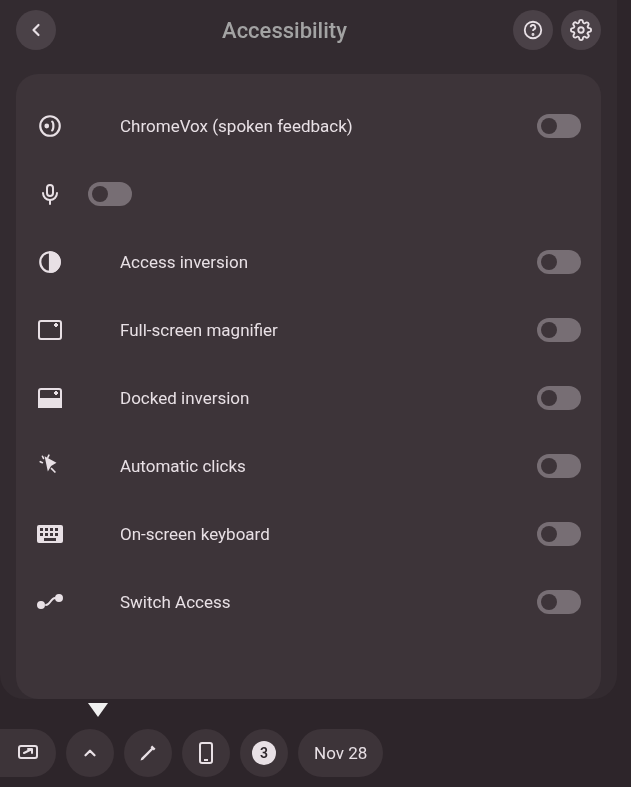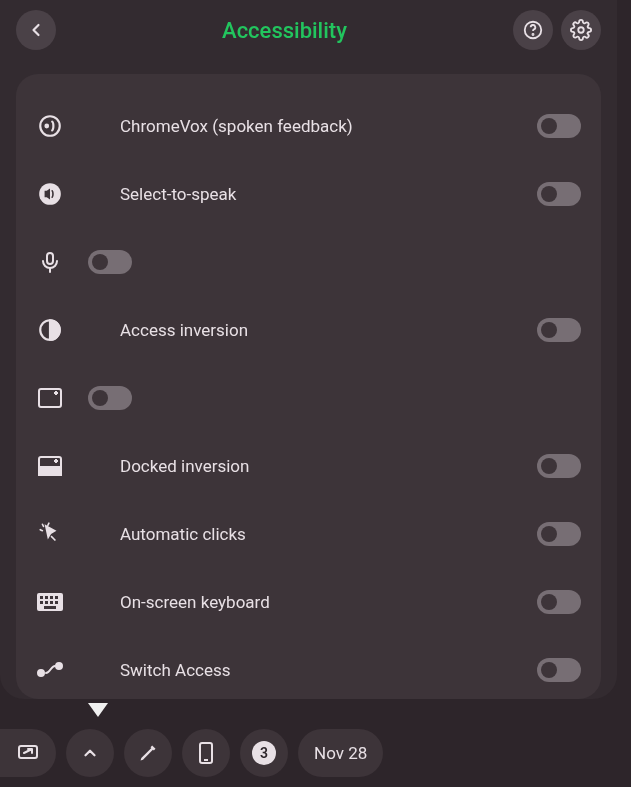--- a/index.html
+++ b/index.html
@@ -39,21 +39,21 @@
     display: flex;
     align-items: center;
     justify-content: center;
     color: #e8e0e5;
   }
   .header-title {
     flex: 1;
     text-align: center;
     font-size: 22px;
     font-weight: 500;
-    color: #22c55e;
+    color: #a3a3a3;
   }
 
   .card {
     margin: 14px 16px 0 16px;
     background: #3d3439;
     border-radius: 22px;
     flex: 1;
     overflow: hidden;
     padding: 18px 0;
   }
@@ -198,33 +198,20 @@
             <path d="M14 8c1.5 1 1.5 7 0 8" stroke-linecap="round"></path>
             <circle cx="9" cy="12" r="1.2" fill="currentColor"></circle>
           </svg>
       </div>
       <div class="row-label">ChromeVox (spoken feedback)</div>
       <div class="toggle">
           <div class="knob"></div>
         </div>
     </div>
 
-    <div class="row">
-      <div class="row-icon">
-        <svg width="26" height="26" viewBox="0 0 24 24" fill="currentColor">
-            <circle cx="12" cy="12" r="10"></circle>
-            <path d="M9 9 L12 7 L12 17 L9 15 L7 15 L7 9 Z" fill="#3d3439"></path>
-            <path d="M14 9c1 1 1 5 0 6" stroke="#3d3439" stroke-width="1.5" fill="none" stroke-linecap="round"></path>
-          </svg>
-      </div>
-      <div class="row-label">Select-to-speak</div>
-      <div class="toggle">
-          <div class="knob"></div>
-        </div>
-    </div>
 
     <div class="row">
       <div class="row-icon">
         <svg width="24" height="24" viewBox="0 0 24 24" fill="none" stroke="currentColor" stroke-width="2" stroke-linecap="round">
             <rect x="9" y="3" width="6" height="11" rx="3"></rect>
             <path d="M5 11a7 7 0 0 0 14 0"></path>
             <line x1="12" y1="18" x2="12" y2="22"></line>
           </svg>
       </div>
       <div class="toggle">
@@ -246,20 +233,21 @@
     </div>
 
     <div class="row">
       <div class="row-icon">
         <svg width="26" height="22" viewBox="0 0 26 22" fill="none" stroke="currentColor" stroke-width="2">
             <rect x="2" y="2" width="22" height="18" rx="2"></rect>
             <line x1="17" y1="6" x2="21" y2="6"></line>
             <line x1="19" y1="4" x2="19" y2="8"></line>
           </svg>
       </div>
+      <div class="row-label">Full-screen magnifier</div>
       <div class="toggle">
           <div class="knob"></div>
         </div>
     </div>
 
     <div class="row">
       <div class="row-icon">
         <svg width="26" height="22" viewBox="0 0 26 22" fill="none" stroke="currentColor" stroke-width="2">
             <rect x="2" y="2" width="22" height="18" rx="2"></rect>
             <rect x="2" y="12" width="22" height="8" fill="currentColor" rx="0"></rect>

